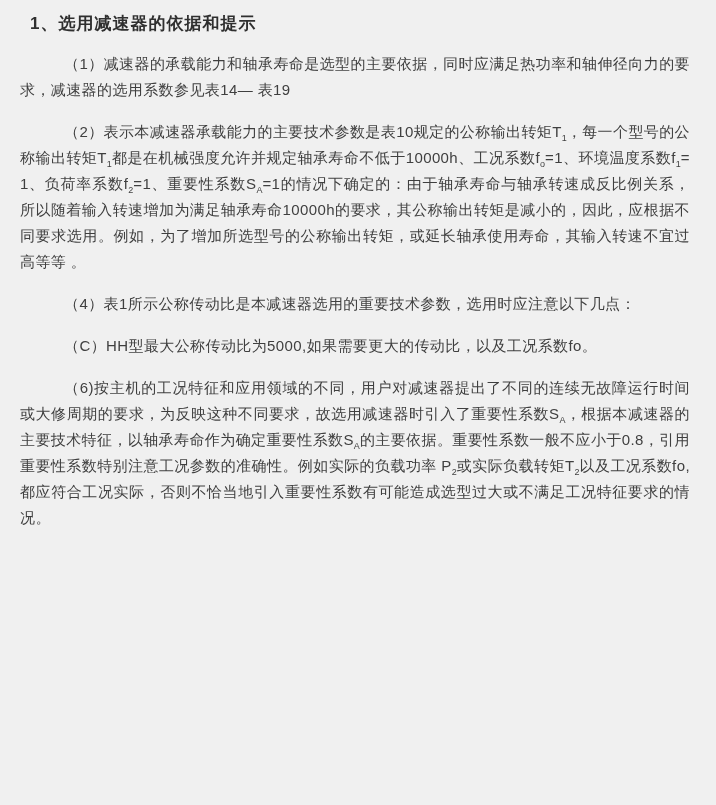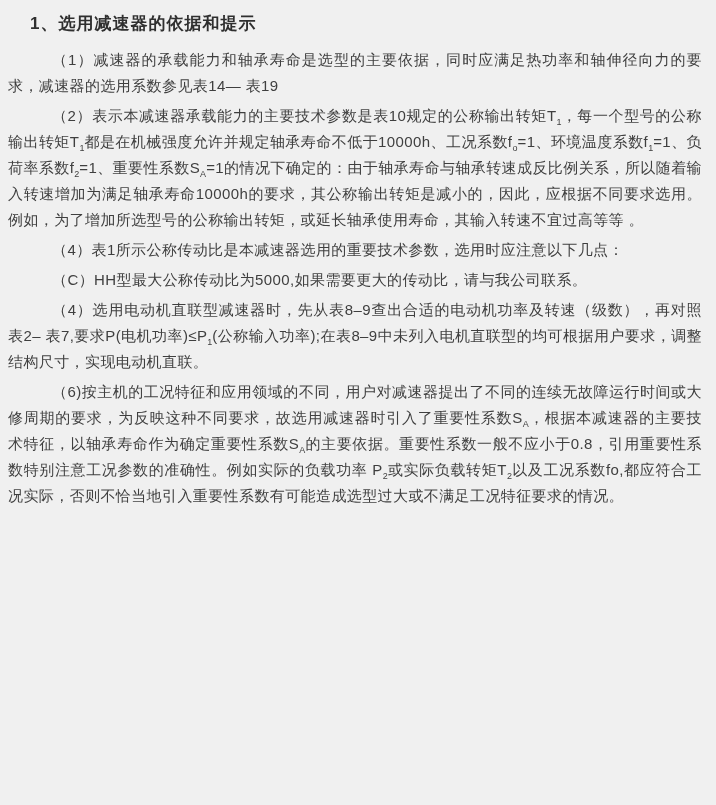--- a/index.html
+++ b/index.html
@@ -18,21 +18,21 @@
       background: var(--bg, #f0f0f0);
     }
     .title {
       font-size: 17px;
       font-weight: 700;
       color: var(--title, #2f2f2f);
       letter-spacing: 1px;
       margin: 4px 0 12px 26px;
     }
     .paragraphs .para {
-      margin: 4px;
+      margin: 16px;
       font-size: 15px;
       line-height: 26px;
       text-align: justify;
       text-indent: 44px;
       letter-spacing: 0.4px;
       word-break: break-all;
     }
     .para sub {
       font-size: 9px;
       line-height: 0;
@@ -41,17 +41,16 @@
   </style>
 </head>
 <body>
 
 <div class="doc">
   <h1 class="title">1、选用减速器的依据和提示</h1>
   <div class="paragraphs">
       <p class="para">（1）减速器的承载能力和轴承寿命是选型的主要依据，同时应满足热功率和轴伸径向力的要求，减速器的选用系数参见表14— 表19</p>
       <p class="para">（2）表示本减速器承载能力的主要技术参数是表10规定的公称输出转矩T<sub>1</sub>，每一个型号的公称输出转矩T<sub>1</sub>都是在机械强度允许并规定轴承寿命不低于10000h、工况系数f<sub>o</sub>=1、环境温度系数f<sub>1</sub>=1、负荷率系数f<sub>2</sub>=1、重要性系数S<sub>A</sub>=1的情况下确定的：由于轴承寿命与轴承转速成反比例关系，所以随着输入转速增加为满足轴承寿命10000h的要求，其公称输出转矩是减小的，因此，应根据不同要求选用。例如，为了增加所选型号的公称输出转矩，或延长轴承使用寿命，其输入转速不宜过高等等 。</p>
       <p class="para">（4）表1所示公称传动比是本减速器选用的重要技术参数，选用时应注意以下几点：</p>
-      <p class="para">（C）HH型最大公称传动比为5000,如果需要更大的传动比，请与我公司联系。</p>
-      <p class="para">（4）选用电动机直联型减速器时，先从表8–9查出合适的电动机功率及转速（级数），再对照表2– 表7,要求P(电机功率)≤P<sub>1</sub>(公称输入功率);在表8–9中未列入电机直联型的均可根据用户要求，调整结构尺寸，实现电动机直联。</p>
+      <p class="para">（C）HH型最大公称传动比为5000,如果需要更大的传动比，以及工况系数fo。</p>
       <p class="para">（6)按主机的工况特征和应用领域的不同，用户对减速器提出了不同的连续无故障运行时间或大修周期的要求，为反映这种不同要求，故选用减速器时引入了重要性系数S<sub>A</sub>，根据本减速器的主要技术特征，以轴承寿命作为确定重要性系数S<sub>A</sub>的主要依据。重要性系数一般不应小于0.8，引用重要性系数特别注意工况参数的准确性。例如实际的负载功率 P<sub>2</sub>或实际负载转矩T<sub>2</sub>以及工况系数fo,都应符合工况实际，否则不恰当地引入重要性系数有可能造成选型过大或不满足工况特征要求的情况。</p>
     </div>
 </div>
 
 </body></html>

